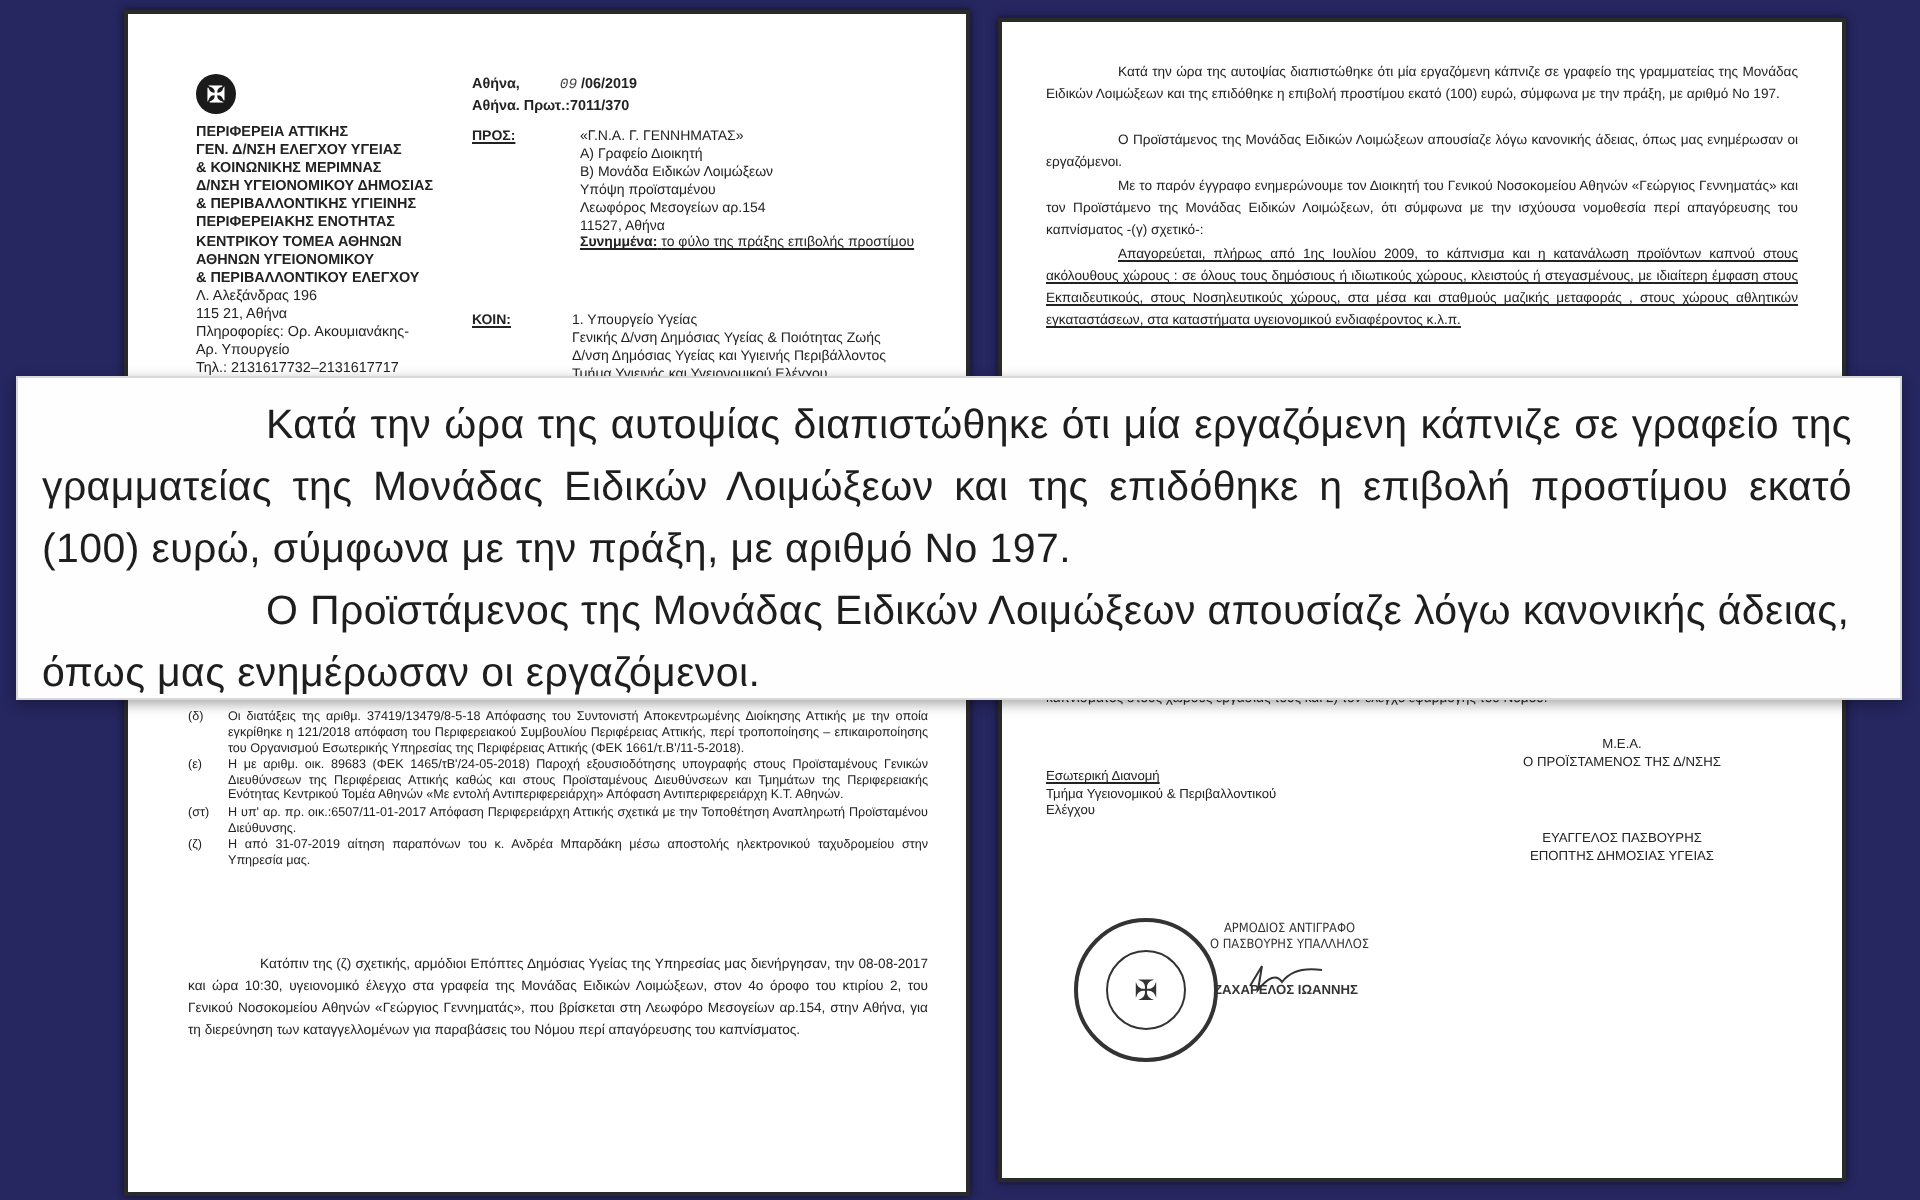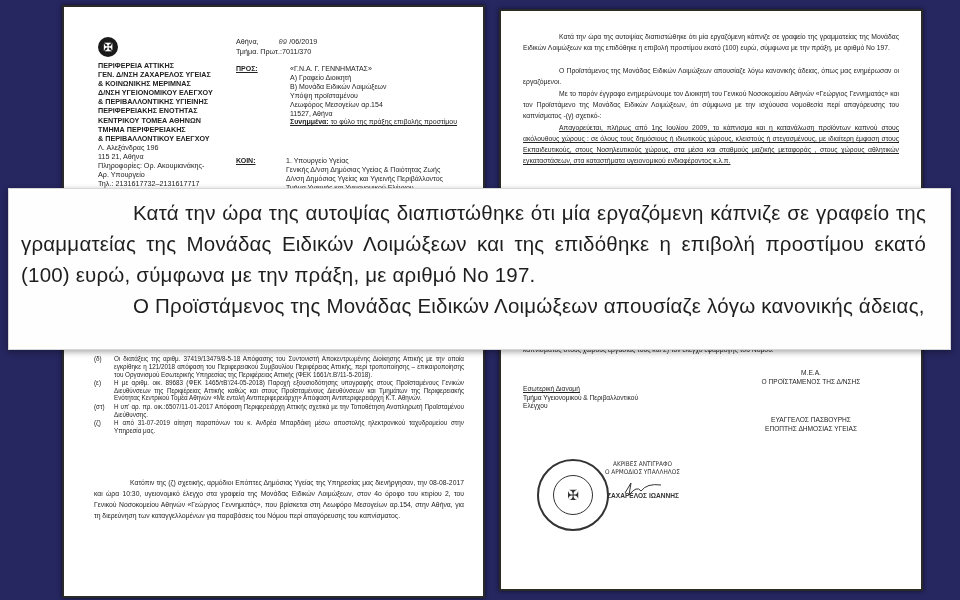--- a/index.html
+++ b/index.html
@@ -21,21 +21,21 @@
   
   .emblem {
     position: absolute; left: 34px; top: 30px; width: 20px; height: 20px;
     border-radius: 50%; background: #1a1a1a;
     display: flex; align-items: center; justify-content: center;
     color: #fff; font-size: 11px; font-weight: bold;
   }
   .lh-block { position: absolute; left: 34px; top: 54px; width: 180px; font-size: 7.2px; line-height: 9.1px; }
   .lh-block .b { font-weight: bold; }
   .right-head { position: absolute; left: 172px; top: 30px; font-size: 7.2px; line-height: 9.1px; }
-  .right-head .b { font-weight: normal; }
+  .right-head .b { font-weight: bold; }
   .hand { font-family: Liberation Mono, monospace; font-style: italic; color: #444; margin: 0 2px 0 18px; }
   .pros-label { position: absolute; left: 172px; top: 58px; font-size: 7px; font-weight: bold; text-decoration: underline; }
   .pros-body { position: absolute; left: 226px; top: 58px; font-size: 7px; line-height: 8.9px; width: 190px; }
   .pros-body .att { text-decoration: underline; }
   .pros-body .att b { font-weight: bold; }
   .koin-label { position: absolute; left: 172px; top: 150px; font-size: 7px; font-weight: bold; text-decoration: underline; }
   .koin-body { position: absolute; left: 222px; top: 150px; font-size: 7px; line-height: 8.9px; width: 200px; }
   .refs { position: absolute; left: 30px; top: 348px; width: 370px; font-size: 6.3px; line-height: 7.8px; text-align: justify; }
   .ref-row { display: flex; margin-bottom: 0.5px; }
   .ref-key { width: 20px; flex: none; }
@@ -74,43 +74,43 @@
   .ov-text .last { white-space: nowrap; }
 </style>
 </head>
 <body>
 
 <div class="page" id="left-page">
   <div class="emblem">✠</div>
 
   <div class="lh-block">
     <div class="b">ΠΕΡΙΦΕΡΕΙΑ ΑΤΤΙΚΗΣ</div>
-    <div class="b">ΓΕΝ. Δ/ΝΣΗ ΖΑΧΑΡΕΛΟΣ ΥΓΕΙΑΣ</div>
+    <div class="b">ΓΕΝ. Δ/ΝΣΗ ΕΛΕΓΧΟΥ ΥΓΕΙΑΣ</div>
     <div class="b">&amp; ΚΟΙΝΩΝΙΚΗΣ ΜΕΡΙΜΝΑΣ</div>
-    <div class="b">Δ/ΝΣΗ ΥΓΕΙΟΝΟΜΙΚΟΥ ΕΛΕΓΧΟΥ</div>
+    <div class="b">Δ/ΝΣΗ ΥΓΕΙΟΝΟΜΙΚΟΥ ΔΗΜΟΣΙΑΣ</div>
     <div class="b">&amp; ΠΕΡΙΒΑΛΛΟΝΤΙΚΗΣ ΥΓΙΕΙΝΗΣ</div>
     <div class="b">ΠΕΡΙΦΕΡΕΙΑΚΗΣ ΕΝΟΤΗΤΑΣ</div>
     <div class="b">ΚΕΝΤΡΙΚΟΥ ΤΟΜΕΑ ΑΘΗΝΩΝ</div>
-    <div class="b">ΤΜΗΜΑ ΠΕΡΙΦΕΡΕΙΑΚΗΣ</div>
+    <div class="b">ΑΘΗΝΩΝ ΥΓΕΙΟΝΟΜΙΚΟΥ</div>
     <div class="b">&amp; ΠΕΡΙΒΑΛΛΟΝΤΙΚΟΥ ΕΛΕΓΧΟΥ</div>
     <div>Λ. Αλεξάνδρας 196</div>
     <div>115 21, Αθήνα</div>
     <div>Πληροφορίες: Ορ. Ακουμιανάκης-</div>
     <div>Αρ. Υπουργείο</div>
     <div>Τηλ.: 2131617732–2131617717</div>
     <div>FAX: 2131617712</div>
   </div>
 
   <div class="right-head">
     <div>
       <span class="b">Αθήνα,</span>
       <span class="hand">09</span><span class="b">/06/2019</span>
     </div>
     <div>
-      <span class="b">Τμήμα. Πρωτ.:</span><span class="b">7011/370</span>
+      <span class="b">Αθήνα. Πρωτ.:</span><span class="b">7011/370</span>
     </div>
   </div>
 
   <div class="pros-label">ΠΡΟΣ:</div>
   <div class="pros-body">
     <div>«Γ.Ν.Α. Γ. ΓΕΝΝΗΜΑΤΑΣ»</div>
     <div>Α) Γραφείο Διοικητή</div>
     <div>Β) Μονάδα Ειδικών Λοιμώξεων</div>
     <div>Υπόψη προϊσταμένου</div>
     <div>Λεωφόρος Μεσογείων αρ.154</div>
@@ -172,27 +172,28 @@
   <div class="dist">
     <div class="u">Εσωτερική Διανομή</div>
     <div>Τμήμα Υγειονομικού &amp; Περιβαλλοντικού</div>
     <div>Ελέγχου</div>
   </div>
 
   <div class="seal">
     <div class="seal-inner">✠</div>
   </div>
   <div class="copy-note">
-    <div>ΑΚΡΙΒΕΣ ΑΝΤΙΓΡΑΦΟ</div>
-    <div>Ο ΑΡΜΟΔΙΟΣ ΥΠΑΛΛΗΛΟΣ</div>
+    <div>ΑΡΜΟΔΙΟΣ ΑΝΤΙΓΡΑΦΟ</div>
+    <div>Ο ΠΑΣΒΟΥΡΗΣ ΥΠΑΛΛΗΛΟΣ</div>
   </div>
   <svg class="squiggle" viewBox="0 0 40 20">
     <path d="M2 14 L8 4 L6 16 Q14 6 18 12 Q24 4 38 6" stroke="#333" stroke-width="1" fill="none"></path>
   </svg>
   <div class="clerk">ΖΑΧΑΡΕΛΟΣ ΙΩΑΝΝΗΣ</div>
 </div>
 
 <div id="zoom-overlay">
   <div class="ov-text">
     <p>Κατά την ώρα της αυτοψίας διαπιστώθηκε ότι μία εργαζόμενη κάπνιζε σε γραφείο της γραμματείας της Μονάδας Ειδικών Λοιμώξεων και της επιδόθηκε η επιβολή προστίμου εκατό (100) ευρώ, σύμφωνα με την πράξη, με αριθμό Νο 197.</p>
     <p>Ο Προϊστάμενος της Μονάδας Ειδικών Λοιμώξεων απουσίαζε λόγω κανονικής άδειας,</p>
+    <div class="last">όπως μας ενημέρωσαν οι εργαζόμενοι.</div>
   </div>
 </div>
 
 </body></html>

